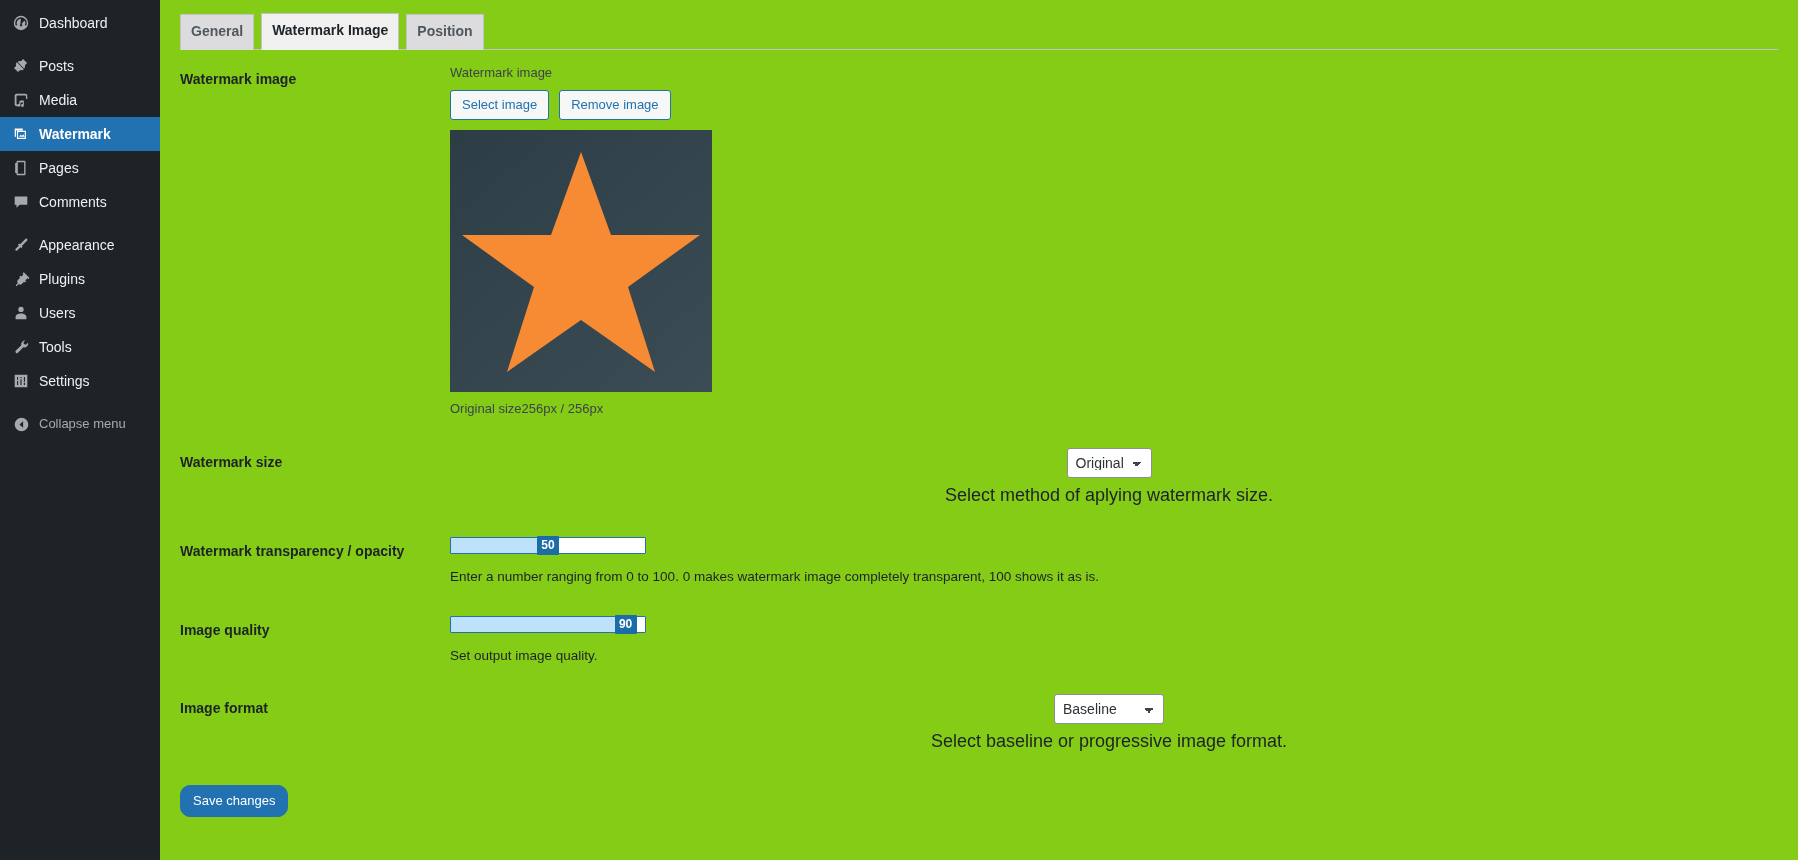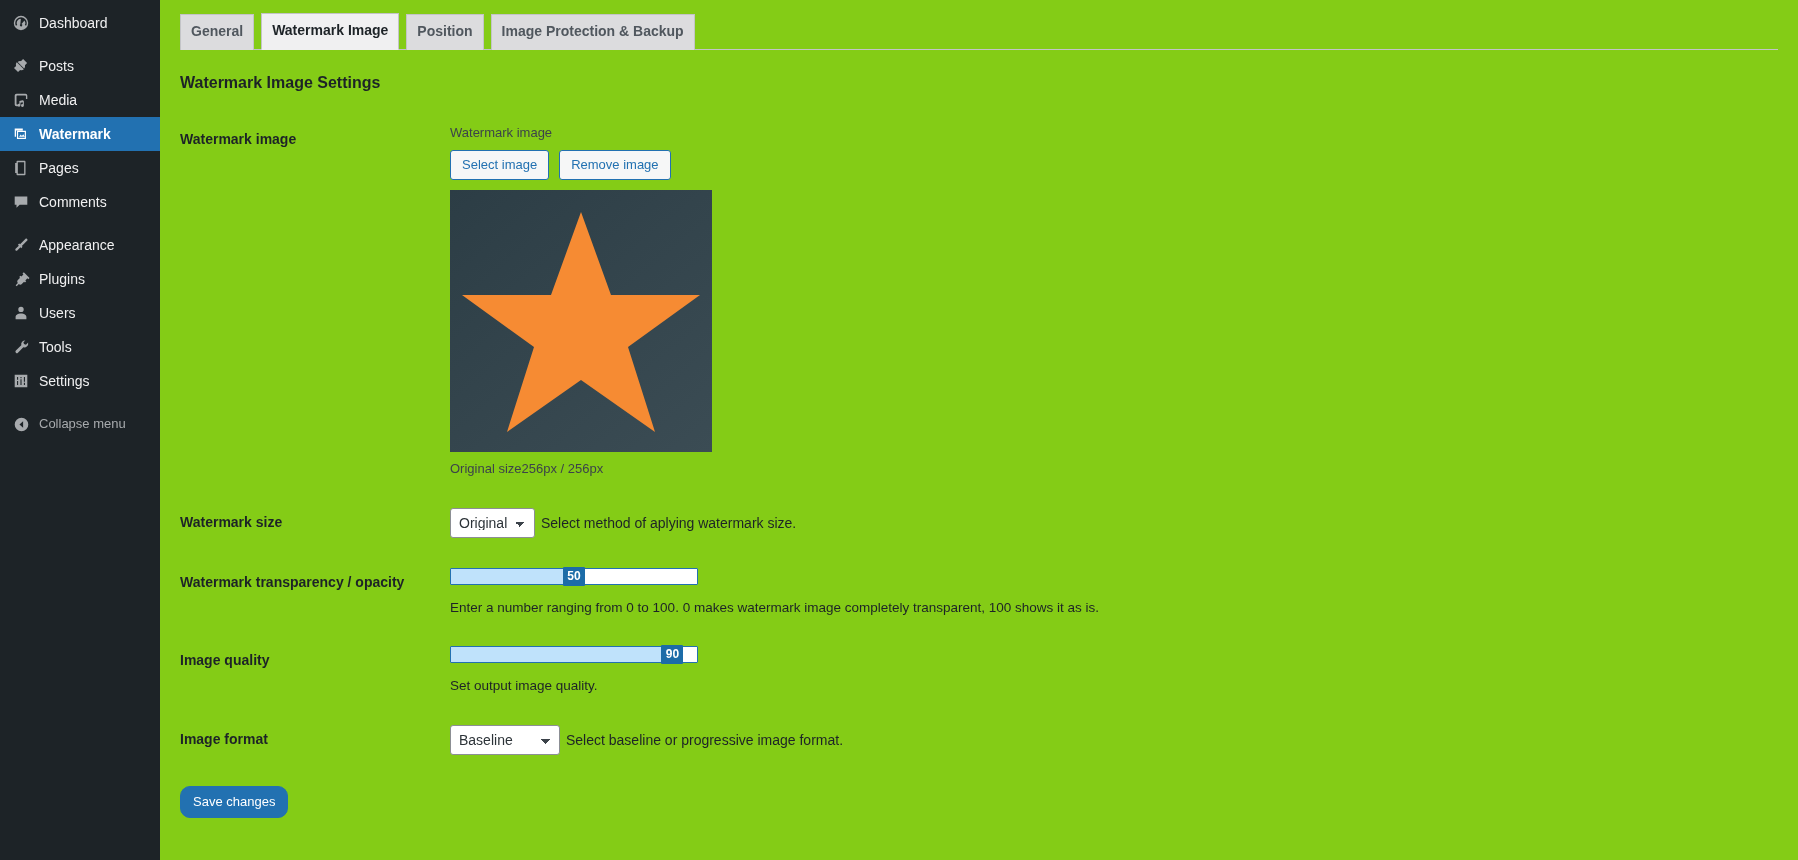--- a/index.html
+++ b/index.html
@@ -198,26 +198,26 @@
       linear-gradient(45deg, transparent 50%, #3c434a 50%),
       linear-gradient(135deg, #3c434a 50%, transparent 50%);
     background-position:
       calc(100% - 14px) 13px,
       calc(100% - 9px) 13px;
     background-size: 5px 5px, 5px 5px;
     background-repeat: no-repeat;
     cursor: pointer;
   }
   select.wp-select.wide { min-width: 96px; }
-  .inline-row { display: flex; align-items: center; gap: 6px; }
-  .inline-desc { font-size: 14px; color: #1d2327; }
+  .inline-row { display: flex; align-items: center; gap: 6px; flex-direction: column; }
+  .inline-desc { font-size: 18px; color: #1d2327; }
 
   
   .slider-wrap {
-    width: 248px;
+    width: 196px;
     height: 17px;
     border: 1px solid #2271b1;
     background: #fff;
     position: relative;
     border-radius: 1px;
   }
   .slider-fill {
     position: absolute;
     left: 0; top: 0; bottom: 0;
     background: #bfe2fb;
@@ -362,24 +362,22 @@
 
 </div>
 
 <div id="wpbody">
   <div class="wrap">
 
     <nav class="nav-tab-wrapper">
       <a class="nav-tab">General</a>
       <a class="nav-tab nav-tab-active">Watermark Image</a>
       <a class="nav-tab">Position</a>
-      <a class="nav-tab">Image Protection &amp; Backup</a>
     </nav>
 
-    <h2 class="section-title">Watermark Image Settings</h2>
 
     <table class="form-table">
       <tbody>
 
         <tr>
           <th>Watermark image</th>
           <td class="cell-tight">
             <div class="field-label">Watermark image</div>
             <div class="btn-row">
               <button class="button-secondary">Select image</button>

